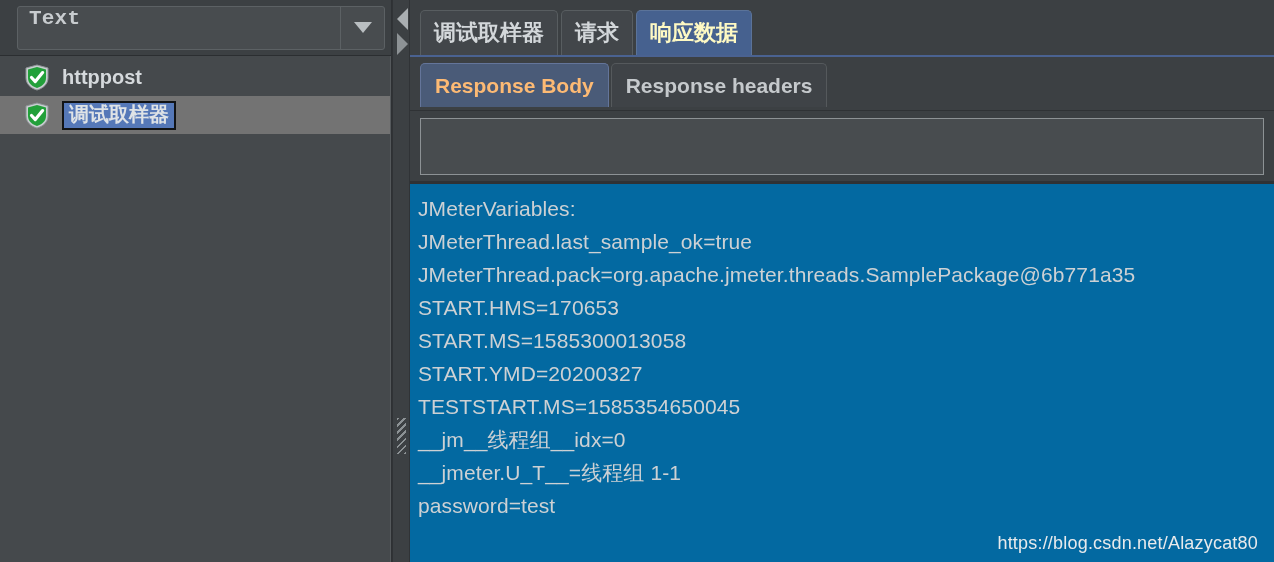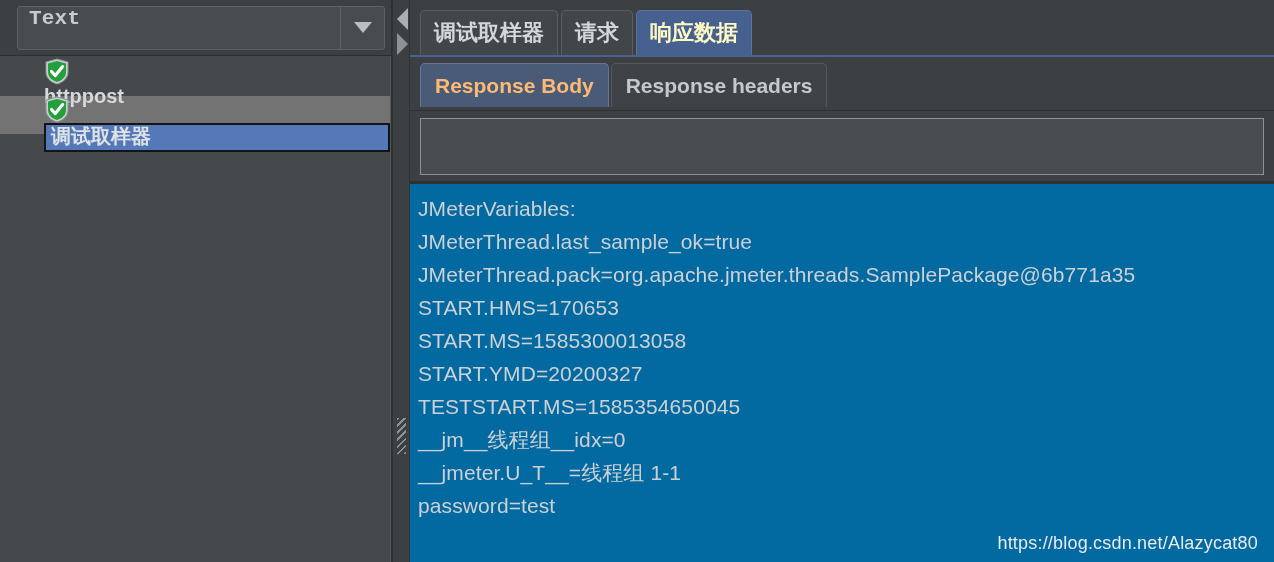--- a/index.html
+++ b/index.html
@@ -86,23 +86,23 @@
     flex: 1;
     background: #45494c;
     padding-top: 2px;
     overflow: hidden;
     border-right: 1px solid #55595c;
     box-sizing: border-box;
   }
   .tree-row {
     height: 38px;
     display: flex;
-    padding-left: 44px;
-    box-sizing: border-box;
-    flex-direction: column;
+    align-items: center;
+    padding-left: 24px;
+    box-sizing: border-box;
   }
   .tree-row.selected {
     background: #737373;
   }
   .shield {
     width: 26px;
     height: 27px;
     position: relative;
     flex: 0 0 auto;
     margin-right: 12px;

